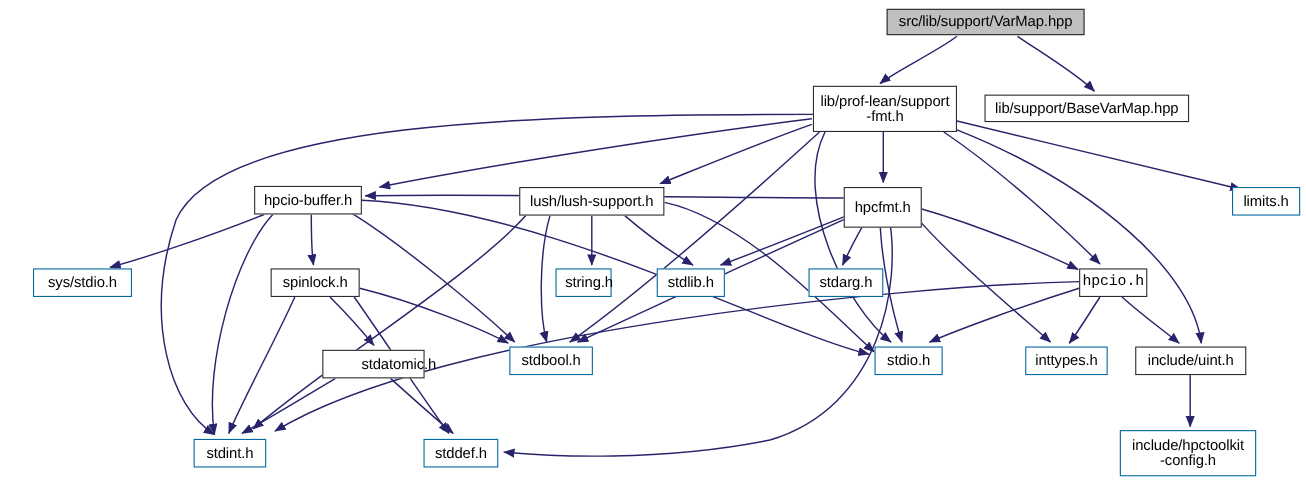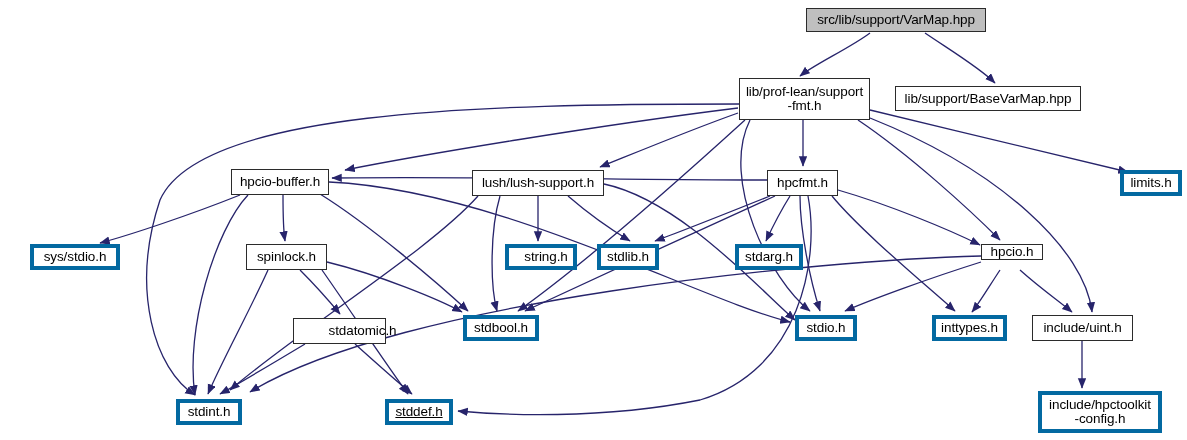--- a/index.html
+++ b/index.html
@@ -32,21 +32,21 @@
     text-align: center;
     background: #ffffff;
     color: #000000;
     font-size: 13.5px;
     line-height: 14px;
     letter-spacing: -0.1px;
     white-space: pre-line;
     z-index: 3;
   }
   .node.leaf {
-    border: 4px solid #0369a1;
+    border: 1px solid #0369a1;
   }
   .node.expanded {
     border: 1.6px solid #2b2b2b;
   }
   .node.root {
     border: 1.6px solid #2b2b2b;
     background: #bfbfbf;
     text-align: right;
   }
 </style>
@@ -103,31 +103,31 @@
         <path d="M 1082,341 C 1082,360 1082,375 1082,388" marker-end="url(#arrow)"></path>
       </g>
   </svg>
   <div id="node-layer">
       <div class="node root" style="left: 806px; top: 8px; width: 180px; height: 24px;">src/lib/support/VarMap.hpp</div>
       <div class="node expanded" style="left: 739px; top: 78px; width: 131px; height: 42px;">lib/prof-lean/support
 -fmt.h</div>
       <div class="node expanded" style="left: 895px; top: 86px; width: 186px; height: 25px;">lib/support/BaseVarMap.hpp</div>
       <div class="node expanded" style="left: 231px; top: 169px; width: 98px; height: 26px;">hpcio-buffer.h</div>
       <div class="node expanded" style="left: 472px; top: 170px; width: 132px; height: 26px;">lush/lush-support.h</div>
-      <div class="node expanded" style="left: 767px; top: 170px; width: 71px; height: 26px;">hpcfmt.h</div>
+      <div class="node expanded" style="left: 767px; top: 170px; width: 71px; height: 37px;">hpcfmt.h</div>
       <div class="node leaf" style="left: 1120px; top: 170px; width: 62px; height: 26px;">limits.h</div>
       <div class="node leaf" style="left: 30px; top: 244px; width: 90px; height: 26px;">sys/stdio.h</div>
       <div class="node expanded" style="left: 246px; top: 244px; width: 81px; height: 26px;">spinlock.h</div>
-      <div class="node leaf" style="left: 505px; top: 244px; width: 72px; height: 26px; padding-left: 10px;">string.h</div>
+      <div class="node leaf" style="left: 505px; top: 244px; width: 51px; height: 26px; padding-left: 10px;">string.h</div>
       <div class="node leaf" style="left: 597px; top: 244px; width: 62px; height: 26px;">stdlib.h</div>
       <div class="node leaf" style="left: 735px; top: 244px; width: 68px; height: 26px;">stdarg.h</div>
-      <div class="node expanded" style="left: 981px; top: 244px; width: 62px; height: 16px;">hpcio.h</div>
+      <div class="node expanded" style="left: 981px; top: 244px; width: 62px; height: 26px; font-family: Liberation Mono, monospace;">hpcio.h</div>
       <div class="node expanded" style="left: 293px; top: 318px; width: 93px; height: 26px; padding-left: 46px;">stdatomic.h</div>
       <div class="node leaf" style="left: 463px; top: 315px; width: 76px; height: 26px; text-align: center;">stdbool.h</div>
       <div class="node leaf" style="left: 795px; top: 315px; width: 62px; height: 26px;">stdio.h</div>
       <div class="node leaf" style="left: 932px; top: 315px; width: 75px; height: 26px;">inttypes.h</div>
       <div class="node expanded" style="left: 1032px; top: 315px; width: 101px; height: 26px;">include/uint.h</div>
       <div class="node leaf" style="left: 176px; top: 399px; width: 66px; height: 26px;">stdint.h</div>
-      <div class="node leaf" style="left: 385px; top: 399px; width: 68px; height: 26px; text-decoration: underline;">stddef.h</div>
-      <div class="node leaf" style="left: 1018px; top: 391px; width: 124px; height: 42px; margin-left: 20px;">include/hpctoolkit
+      <div class="node leaf" style="left: 385px; top: 399px; width: 68px; height: 26px;">stddef.h</div>
+      <div class="node leaf" style="left: 1018px; top: 391px; width: 124px; height: 42px;">include/hpctoolkit
 -config.h</div>
     </div>
 </div>
 
 </body></html>

